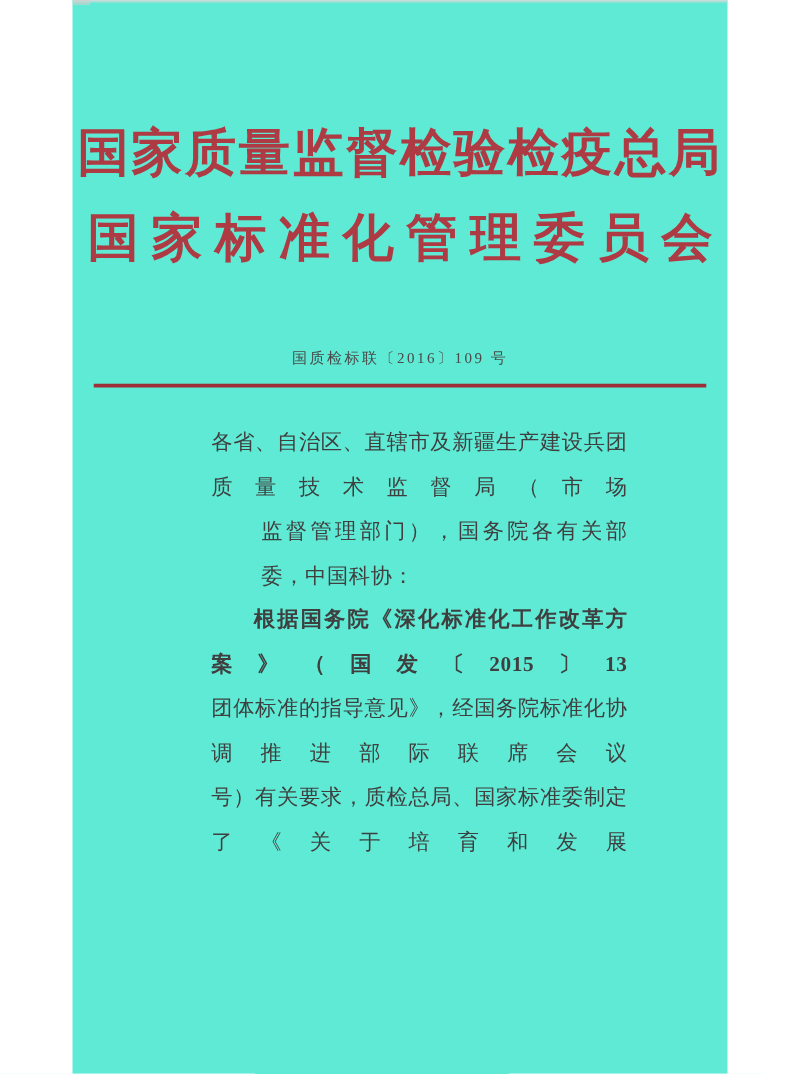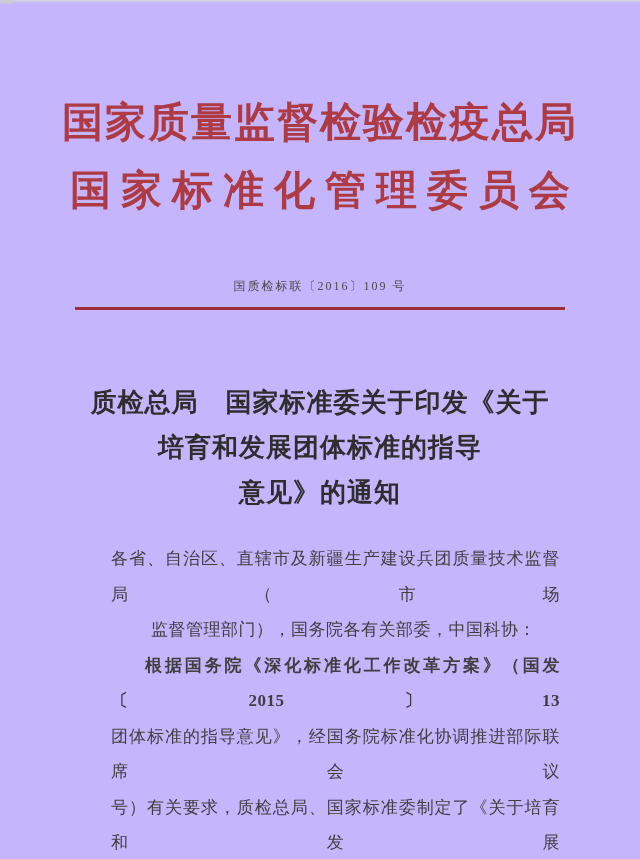--- a/index.html
+++ b/index.html
@@ -2,24 +2,24 @@
 <html><head>
 <meta charset="utf-8">
 <style>
   html, body {
     margin: 0;
     padding: 0;
     background: #ffffff;
   }
   .page {
     position: relative;
-    width: 640px;
+    width: 524px;
     height: 859px;
     margin: 0 auto;
-    background: #c4b5fd;
+    background: #5eead4;
     font-family: "Liberation Serif", "DejaVu Serif", serif;
     overflow: hidden;
     box-sizing: border-box;
   }
   .scan-top-edge {
     position: absolute;
     top: 0; left: 0; right: 0;
     height: 3px;
     background: linear-gradient(to bottom, #d9d9d9, rgba(255,255,255,0));
   }
@@ -109,25 +109,20 @@
 
   <div class="letterhead">
     <div class="letterhead-line1">国家质量监督检验检疫总局</div>
     <div class="letterhead-line2">国家标准化管理委员会</div>
   </div>
 
   <div class="doc-number">国质检标联〔2016〕109 号</div>
 
   <div class="red-rule"></div>
 
-  <div class="doc-title">
-    <div class="title-line">质检总局　国家标准委关于印发《关于</div>
-    <div class="title-line">培育和发展团体标准的指导</div>
-    <div class="title-line">意见》的通知</div>
-  </div>
 
   <div class="doc-body">
     <div class="body-line">各省、自治区、直辖市及新疆生产建设兵团质量技术监督局（市场</div>
     <div class="body-line no-stretch">监督管理部门），国务院各有关部委，中国科协：</div>
     <div class="body-line indent">根据国务院《深化标准化工作改革方案》（国发〔2015〕13</div>
     <div class="body-line">团体标准的指导意见》，经国务院标准化协调推进部际联席会议</div>
     <div class="body-line">号）有关要求，质检总局、国家标准委制定了《关于培育和发展</div>
 
   </div>
 

